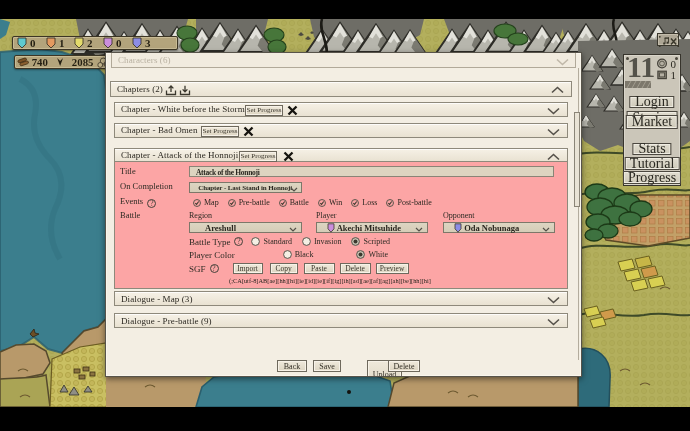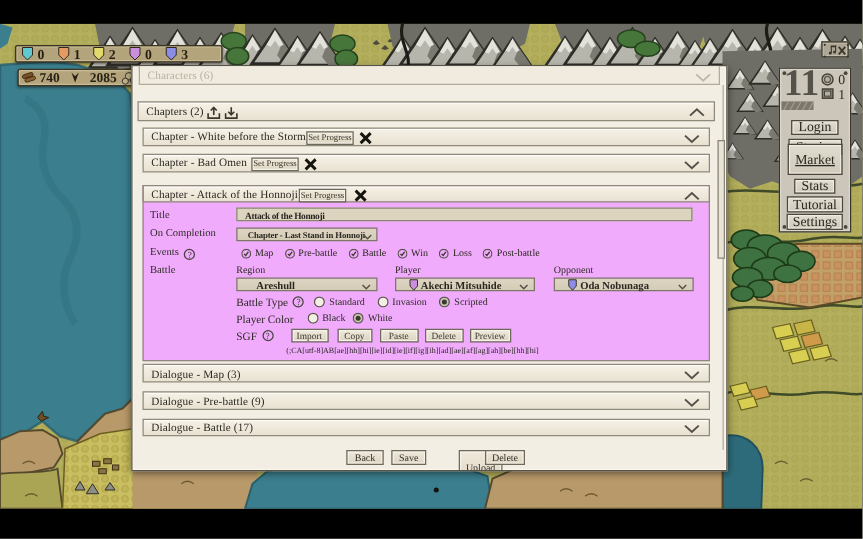--- a/index.html
+++ b/index.html
@@ -27,21 +27,21 @@
   .drop{position:absolute;background:linear-gradient(#ddd5c2,#d5ccb7);border:1px solid #7d7769;}
   .btn{position:absolute;background:linear-gradient(#efe9db,#ddd5c2);border:1px solid #6e695d;box-shadow:inset 0 0 0 1px #f7f2e8;
        color:#332f26;display:flex;align-items:center;justify-content:center;}
   .qm{display:inline-flex;width:9px;height:9px;border:1px solid #44413a;border-radius:50%;
       font-size:7.5px;align-items:center;justify-content:center;color:#44413a;vertical-align:-2px;}
   
   #rpanel{position:absolute;left:623px;top:54px;width:58px;height:132px;background:#cbc6b9;
           border:1px solid #37342c;box-shadow:inset 0 0 0 1px #dad6cb;}
   .rbtn{position:absolute;left:50%;transform:translateX(-50%);
         background:linear-gradient(#e0dccf,#cfcaba);border:1px solid #4c4840;
-        box-shadow:inset 0 0 0 1px #efece2;color:#2a2821;font-size:11px;
+        box-shadow:inset 0 0 0 1px #efece2;color:#2a2821;font-size:14px;
         display:flex;align-items:center;justify-content:center;white-space:nowrap;}
   .screw{position:absolute;width:3px;height:3px;background:#4a463c;border-radius:50%;}
   .cbi{display:inline-flex;align-items:center;gap:3px;}
   .sgfbtn{display:inline-flex;align-items:center;justify-content:center;height:11px;
           background:linear-gradient(#efe9db,#ddd5c2);border:1px solid #6e695d;box-shadow:inset 0 0 0 1px #f7f2e8;font-size:7.5px;color:#3a362c;}
   *{box-sizing:border-box;}
 </style>
 </head>
 <body>
 <svg id="game" viewBox="0 0 690 388" preserveAspectRatio="none">
@@ -290,24 +290,24 @@
     <text x="13.5" y="21" font-size="11" font-family="Liberation Serif" fill="#2b2921">1</text>
   </svg>
   <svg class="abs" style="left:1px;top:26px;" width="26" height="7" viewBox="0 0 26 7">
     <rect x="0" y="0" width="26" height="7" fill="#7d786c"></rect>
     <g stroke="#a29c8e" stroke-width="1">
         <path d="M2,7 l4,-7 M7,7 l4,-7 M12,7 l4,-7 M17,7 l4,-7 M22,7 l4,-7"></path>
       </g>
   </svg>
   <div class="rbtn" style="top:41px;height:12px;padding:0 5px;">Login</div>
   <div class="rbtn" style="top:56px;height:13px;padding:0 5px;">Stories</div>
-  <div class="rbtn" style="top:60px;height:25px;padding:0 5px;text-decoration:underline;">Market</div>
+  <div class="rbtn" style="top:60px;height:14px;padding:0 5px;">Market</div>
   <div class="rbtn" style="top:88px;height:12px;padding:0 5px;">Stats</div>
   <div class="rbtn" style="top:102px;height:13px;padding:0 4px;">Tutorial</div>
-  <div class="rbtn" style="top:116px;height:13px;padding:0 4px;">Settings</div>
+  <div class="rbtn" style="top:116px;height:13px;padding:0 4px;">Progress</div>
 </div>
 
 <div id="dlg">
 
   <div class="hbar" style="left:5px;top:-2px;width:465px;height:17px;border-color:#b1a999;background:#f1ebdf;box-shadow:none;">
     <div class="txt" style="color:#b9b1a2;">Characters (6)</div>
     <svg class="chev" style="right:6px;top:6px;" width="13" height="8" viewBox="0 0 13 8">
         <polyline points="1,1.5 6.5,6.5 12,1.5" fill="none" stroke="#c0b8a9" stroke-width="1.6"></polyline>
       </svg>
   </div>
@@ -342,21 +342,21 @@
     <div class="txt">Chapter - Bad Omen</div>
     <div class="setprog" style="left:86px;top:1.5px;width:38px;height:11px;">Set Progress</div>
     <svg class="chev" style="left:128px;top:2px;" width="11" height="11" viewBox="0 0 11 11">
         <path d="M1.5,1.5 L9.5,9.5 M9.5,1.5 L1.5,9.5" stroke="#16140f" stroke-width="2.3"></path>
       </svg>
     <svg class="chev" style="right:7px;top:3.5px;" width="13" height="8" viewBox="0 0 13 8">
         <polyline points="1,1.5 6.5,6.5 12,1.5" fill="none" stroke="#55514a" stroke-width="1.6"></polyline>
       </svg>
   </div>
 
-  <div class="abs" style="left:8px;top:95px;width:454px;height:141px;border:1px solid #8e897b;background:#f0abfc;">
+  <div class="abs" style="left:8px;top:95px;width:454px;height:141px;border:1px solid #8e897b;background:#fca5a5;">
     <div class="hbar" style="left:-1px;top:-1px;width:454px;height:14px;">
       <div class="txt">Chapter - Attack of the Honnoji</div>
       <div class="setprog" style="left:124px;top:1.5px;width:38px;height:11px;">Set Progress</div>
       <svg class="chev" style="left:168px;top:1.5px;" width="11" height="11" viewBox="0 0 11 11">
           <path d="M1.5,1.5 L9.5,9.5 M9.5,1.5 L1.5,9.5" stroke="#16140f" stroke-width="2.3"></path>
         </svg>
       <svg class="chev" style="right:7px;top:3.5px;" width="13" height="8" viewBox="0 0 13 8">
           <polyline points="1,6.5 6.5,1.5 12,6.5" fill="none" stroke="#55514a" stroke-width="1.6"></polyline>
         </svg>
     </div>
@@ -430,21 +430,21 @@
             <circle cx="4.5" cy="4.5" r="3.9" fill="#f4efe4" stroke="#57534a" stroke-width="1"></circle>
           </svg>Standard</span>
       <span class="cbi" style="margin-left:10px;font-size:8px;"><svg width="9" height="9" viewBox="0 0 9 9">
             <circle cx="4.5" cy="4.5" r="3.9" fill="#f4efe4" stroke="#57534a" stroke-width="1"></circle>
           </svg>Invasion</span>
       <span class="cbi" style="margin-left:10px;font-size:8px;"><svg width="9" height="9" viewBox="0 0 9 9">
             <circle cx="4.5" cy="4.5" r="3.9" fill="#cac4b5" stroke="#57534a" stroke-width="1"></circle>
             <circle cx="4.5" cy="4.5" r="2" fill="#3b382e"></circle>
           </svg>Scripted</span>
     </div>
-    <div class="abs" style="left:74px;top:100px;height:11px;display:flex;align-items:center;font-size:9px;color:#2e2b24;" id="pcrow">
+    <div class="abs" style="left:74px;top:100px;height:11px;display:flex;align-items:center;font-size:9px;color:#2e2b24;gap:37px;" id="pcrow">
       <span>Player Color</span>
       <span class="cbi" style="margin-left:11px;font-size:8px;"><svg width="9" height="9" viewBox="0 0 9 9">
             <circle cx="4.5" cy="4.5" r="3.9" fill="#f4efe4" stroke="#57534a" stroke-width="1"></circle>
           </svg>Black</span>
       <span class="cbi" style="margin-left:6px;font-size:8px;"><svg width="9" height="9" viewBox="0 0 9 9">
             <circle cx="4.5" cy="4.5" r="3.9" fill="#cac4b5" stroke="#57534a" stroke-width="1"></circle>
             <circle cx="4.5" cy="4.5" r="2" fill="#3b382e"></circle>
           </svg>White</span>
     </div>
     <div class="abs" style="left:74px;top:114px;height:11px;display:flex;align-items:center;font-size:9px;color:#2e2b24;" id="sgfrow">
@@ -464,26 +464,20 @@
     <svg class="chev" style="right:7px;top:3.5px;" width="13" height="8" viewBox="0 0 13 8">
         <polyline points="1,1.5 6.5,6.5 12,1.5" fill="none" stroke="#55514a" stroke-width="1.6"></polyline>
       </svg>
   </div>
   <div class="hbar" style="left:8px;top:260px;width:454px;height:15px;">
     <div class="txt">Dialogue - Pre-battle (9)</div>
     <svg class="chev" style="right:7px;top:3.5px;" width="13" height="8" viewBox="0 0 13 8">
         <polyline points="1,1.5 6.5,6.5 12,1.5" fill="none" stroke="#55514a" stroke-width="1.6"></polyline>
       </svg>
   </div>
-  <div class="hbar" style="left:8px;top:281.5px;width:454px;height:14.5px;">
-    <div class="txt">Dialogue - Battle (17)</div>
-    <svg class="chev" style="right:7px;top:3.5px;" width="13" height="8" viewBox="0 0 13 8">
-        <polyline points="1,1.5 6.5,6.5 12,1.5" fill="none" stroke="#55514a" stroke-width="1.6"></polyline>
-      </svg>
-  </div>
 
   <div class="btn" style="left:171px;top:307px;width:30px;height:12px;font-size:8px;">Back</div>
   <div class="btn" style="left:207px;top:307px;width:28px;height:12px;font-size:8px;">Save</div>
   <div class="btn" style="left:241px;top:307px;width:35px;height:28px;font-size:8px;margin-left:20px;">Upload</div>
   <div class="btn" style="left:282px;top:307px;width:32px;height:12px;font-size:8px;">Delete</div>
 
   <div class="abs" style="left:472px;top:15px;width:1px;height:292px;background:#b3ac9d;"></div>
   <div class="abs" style="left:468px;top:59px;width:6px;height:95px;background:#e9e3d5;border:1px solid #8a8476;"></div>
 </div>
 

